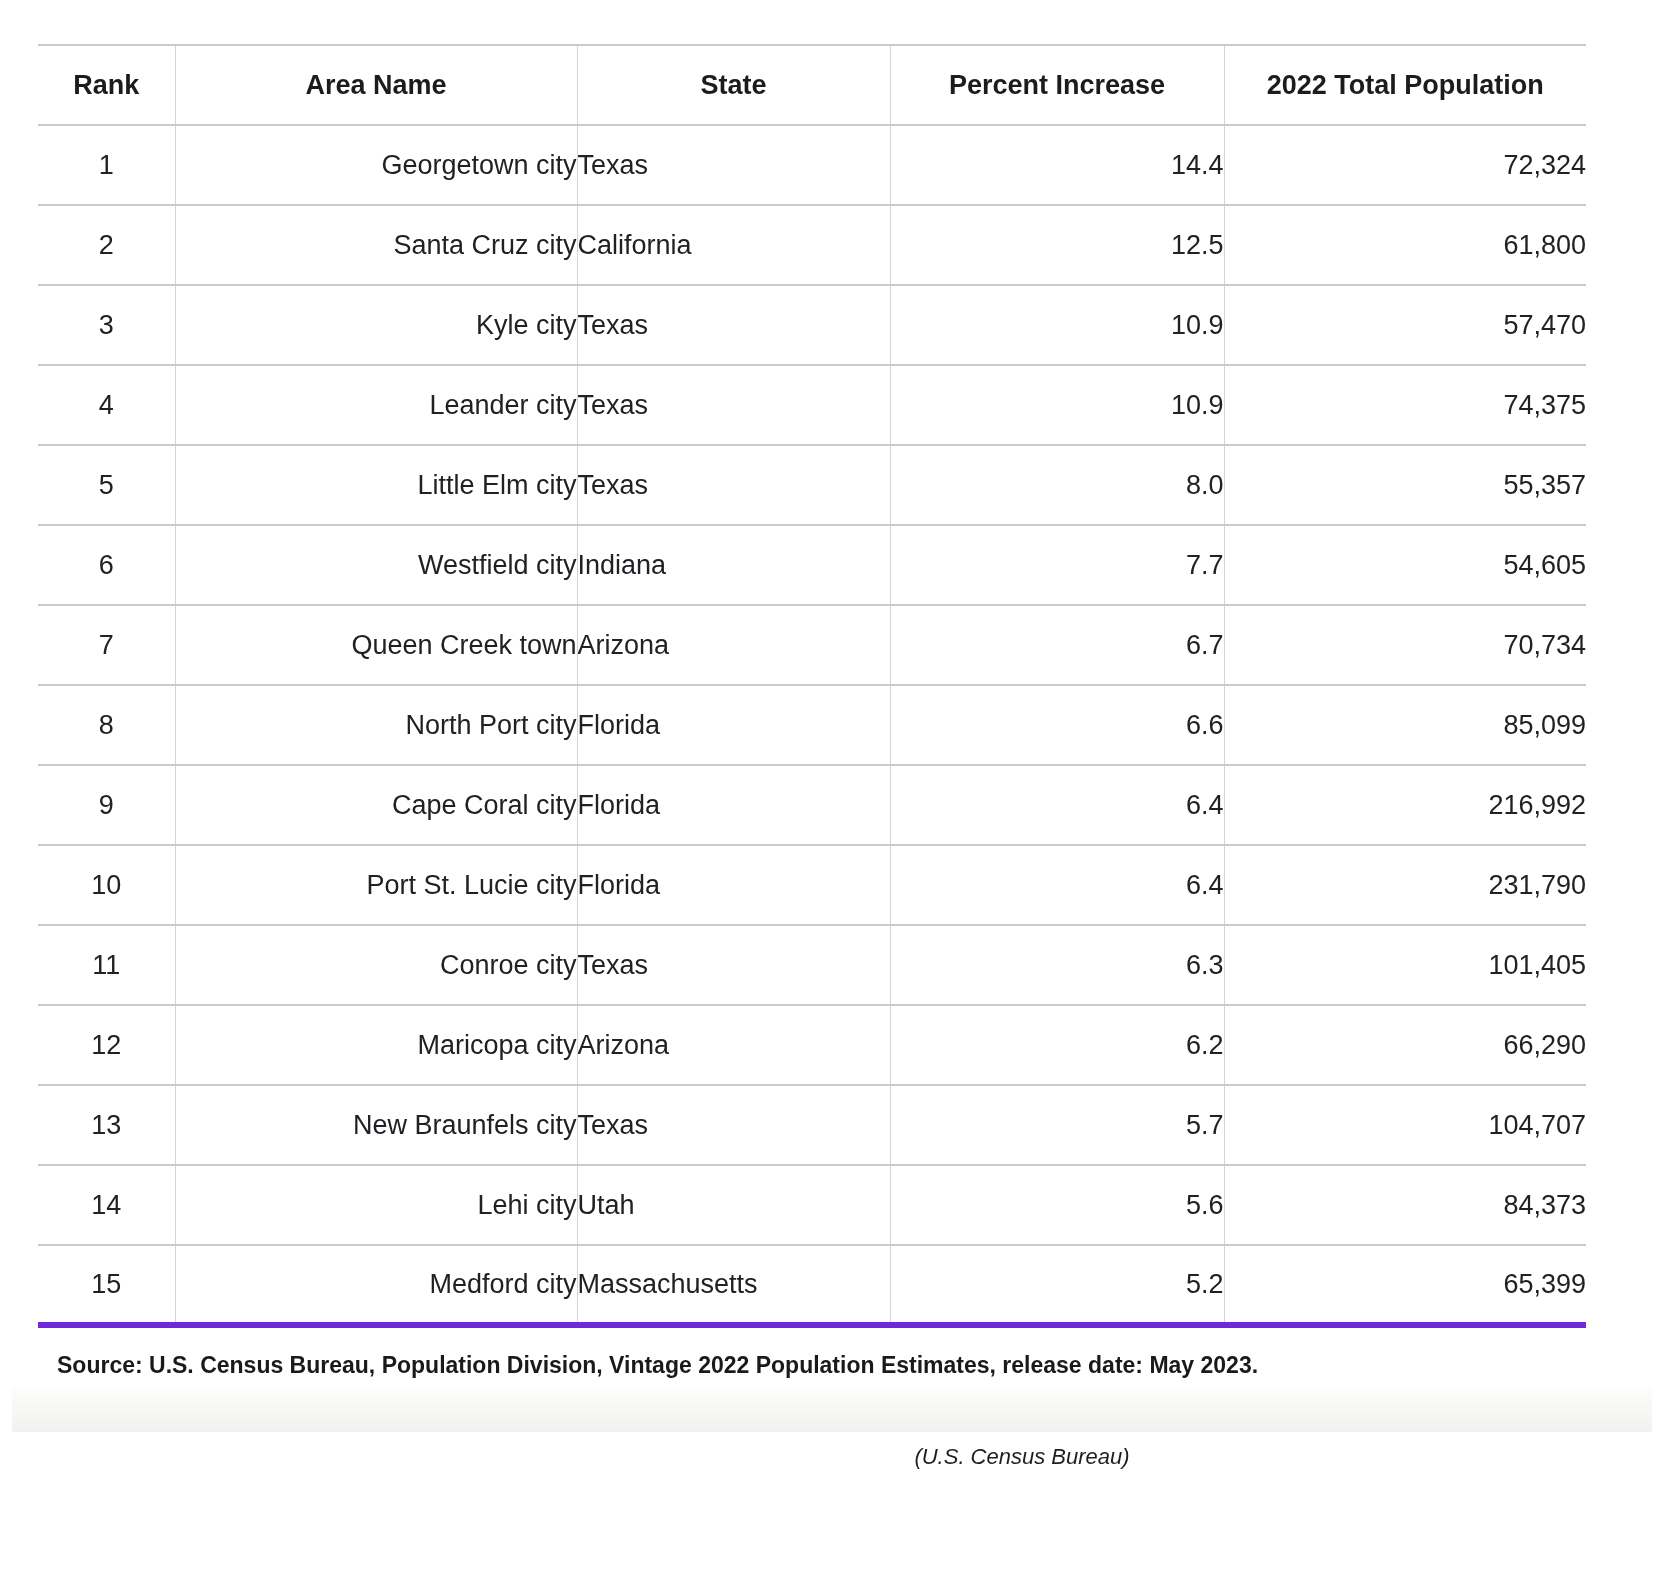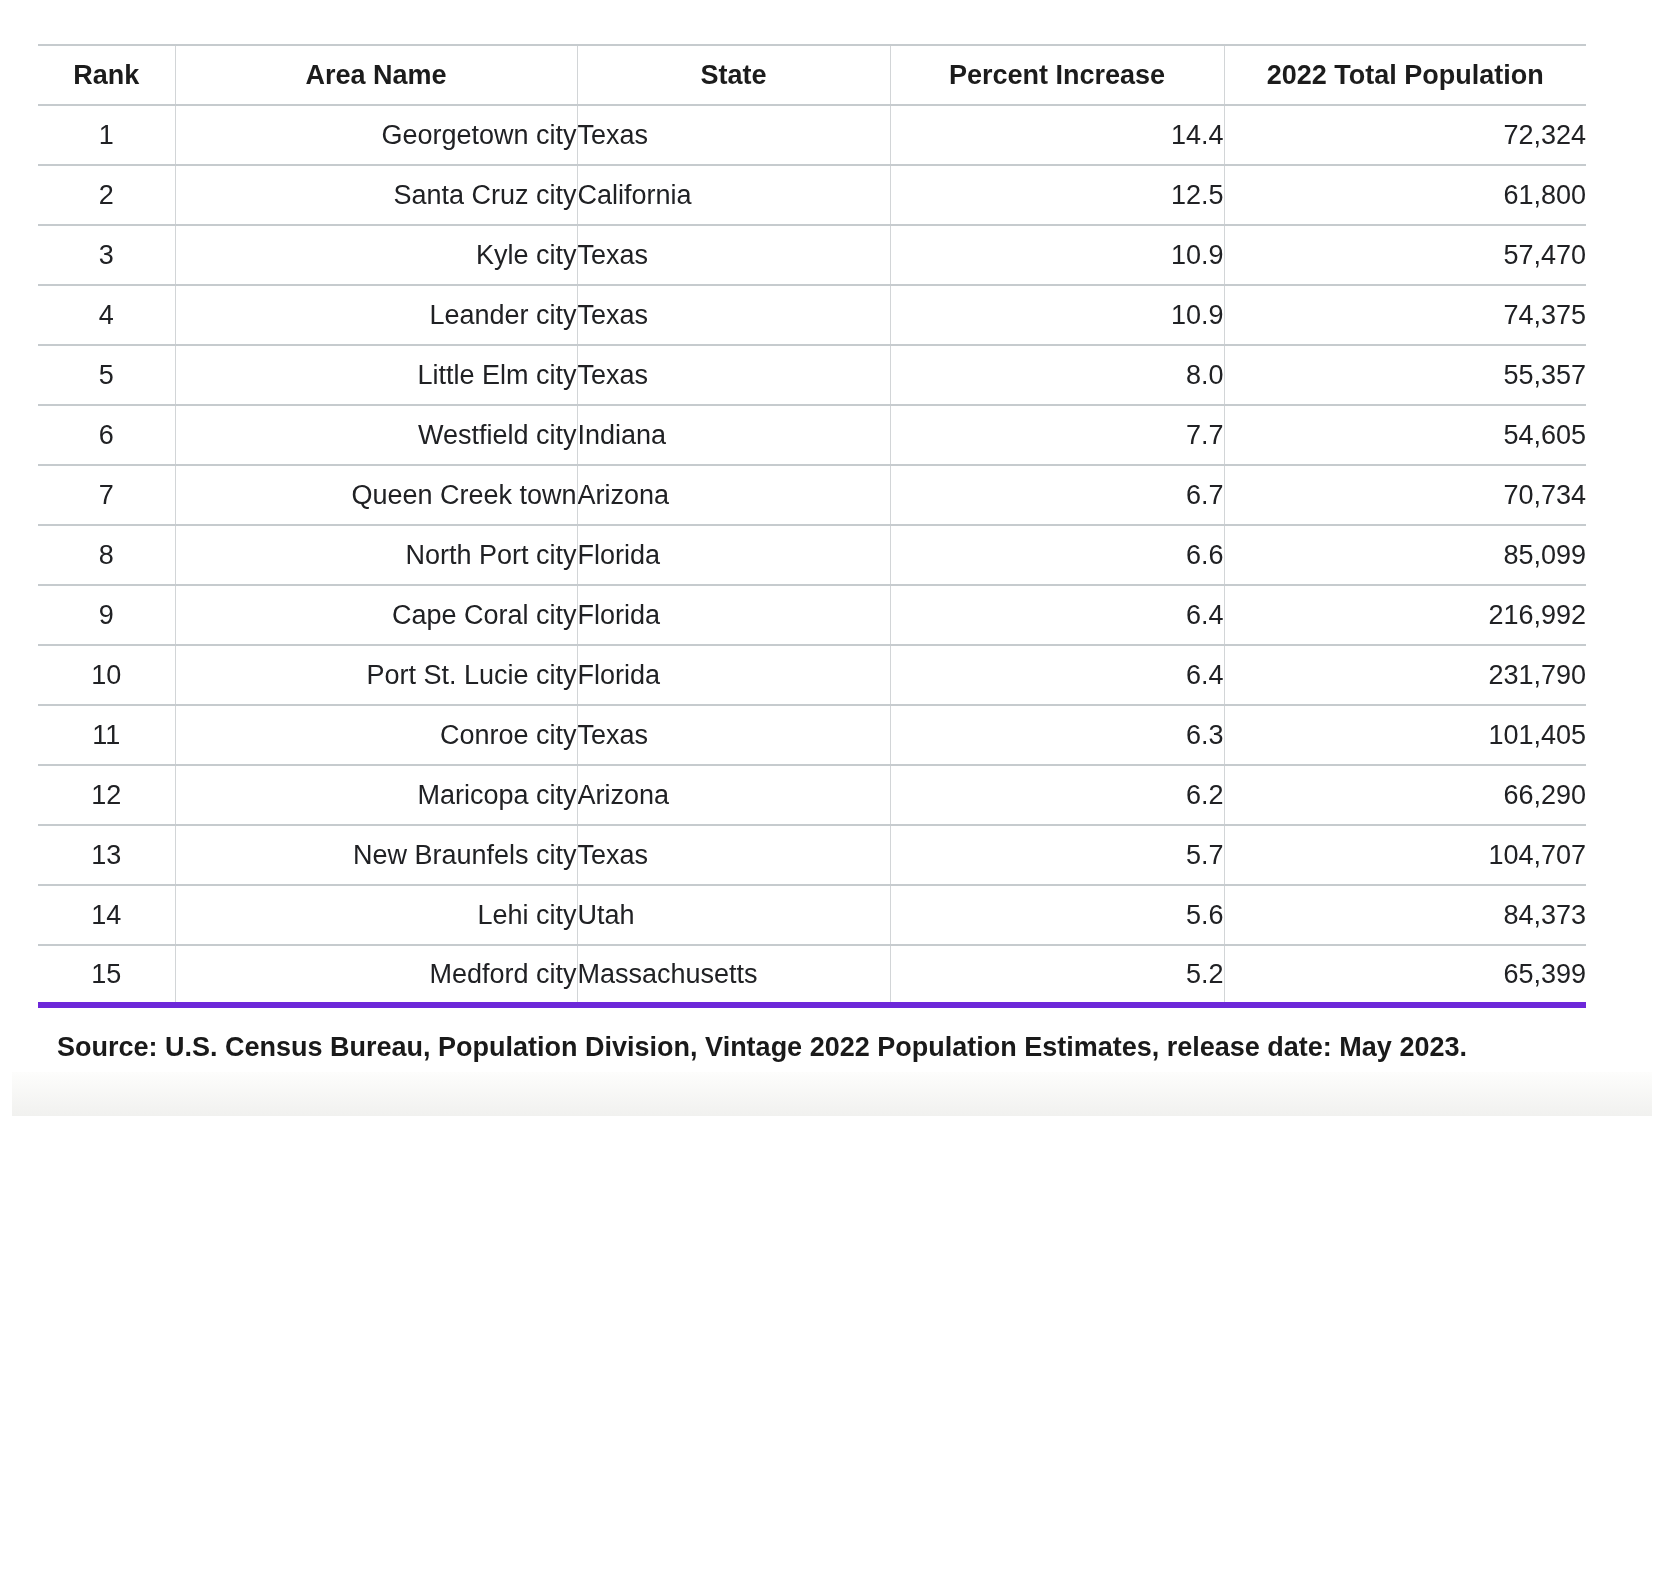--- a/index.html
+++ b/index.html
@@ -28,21 +28,21 @@
   }
   table.data-table {
     margin: 6px 0 0 38px;
     width: 1548px;
     table-layout: fixed;
     border-collapse: collapse;
     font-size: 27px;
     color: #202124;
   }
   table.data-table tr {
-    height: 60px;
+    height: 80px;
   }
   table.data-table th,
   table.data-table td {
     border-top: 2px solid #c6cbce;
     padding: 0;
     overflow: hidden;
     white-space: nowrap;
   }
   table.data-table tbody tr:last-child td {
     border-bottom: 6px solid #6d28d9;
@@ -56,21 +56,21 @@
     text-align: center;
     color: #1c1c1c;
   }
   td.c-rank { text-align: center; }
   td.c-area { text-align: right; padding-left: 28px; margin-left: 13px; }
   td.c-state { text-align: left; padding-left: 29px; }
   td.c-pct { text-align: right; padding-right: 15px; }
   td.c-pop { text-align: right; padding-right: 20px; }
   .source-note {
     margin: 24px 0 0 57px;
-    font-size: 27px;
+    font-size: 23px;
     font-weight: bold;
     color: #1a1a1a;
   }
   .fade-band {
     margin: 9px 12px 0 12px;
     height: 44px;
     background: linear-gradient(to bottom, #fdfdfc, #f1f1ef);
   }
   .attribution-caption {
     margin: 12px 0 0 0;
@@ -210,14 +210,15 @@
           <td class="c-pct">5.2</td>
           <td class="c-pop">65,399</td>
         </tr>
       </tbody>
   </table>
 
   <p class="source-note">Source: U.S. Census Bureau, Population Division, Vintage 2022 Population Estimates, release date: May 2023.</p>
 
   <div class="fade-band"></div>
 
+  <p class="attribution-caption">(U.S. Census Bureau)</p>
 
 </div>
 
 </body></html>

